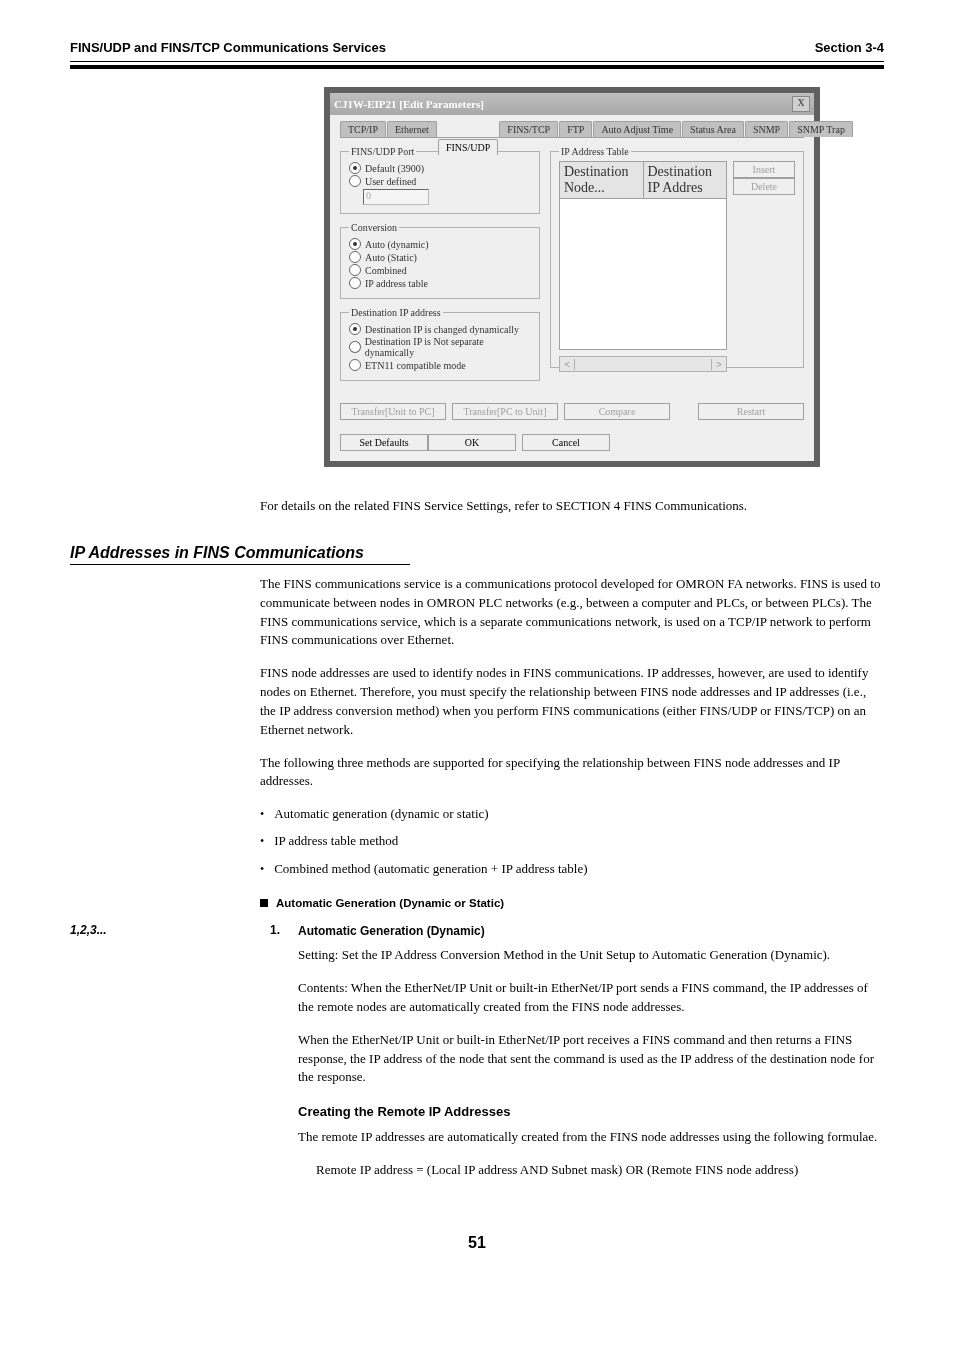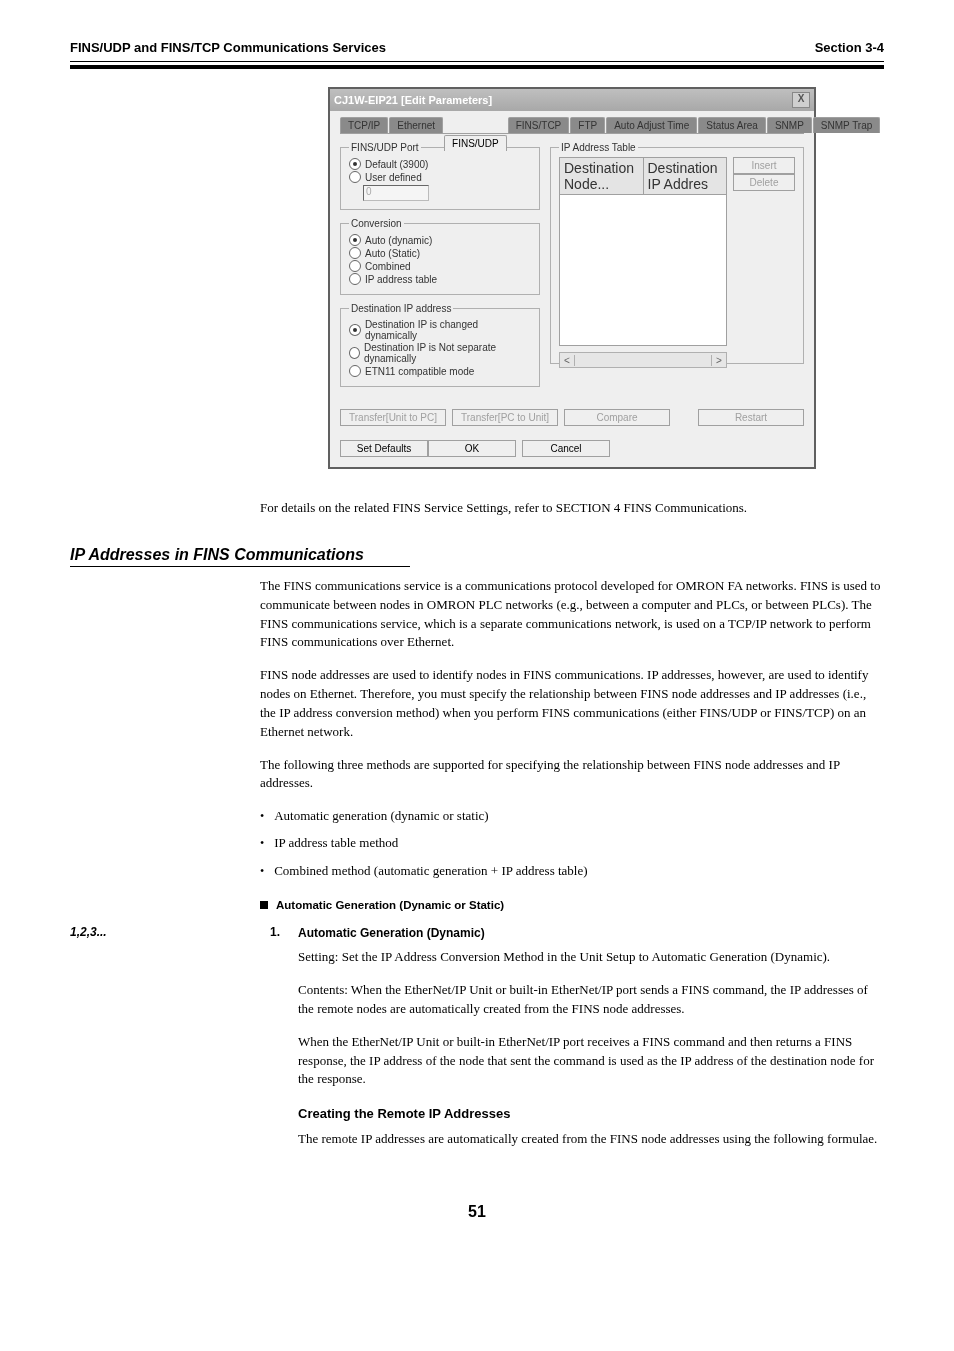--- a/index.html
+++ b/index.html
@@ -31,22 +31,22 @@
   }
 
   
   .dialog-wrap {
     display: flex;
     justify-content: center;
     margin: 10px 0 30px 0;
   }
   .dialog {
     width: 484px;
-    border: 2px solid #0f766e;
-    font-family: Liberation Sans, sans-serif;
+    border: 6px solid #0f766e;
+    font-family: Liberation Serif, serif;
     font-size: 10px;
     background: #efefef;
     filter: grayscale(100%);
     color: #222;
   }
   .dlg-titlebar {
     background: linear-gradient(#bfbfbf,#a8a8a8);
     color: #fff;
     padding: 3px 4px;
     display: flex;
@@ -76,21 +76,21 @@
     margin-bottom: 8px;
     font-size: 10px;
   }
   .tab {
     padding: 2px 7px;
     border: 1px solid #a0a0a0;
     border-bottom: none;
     border-top-left-radius: 2px;
     border-top-right-radius: 2px;
     margin-right: 1px;
-    background: #0ea5e9;
+    background: #f0abfc;
     color: #333;
     white-space: nowrap;
   }
   .tab.active {
     background: #efefef;
     position: relative;
     top: 18px;
     color: #000;
   }
 
@@ -477,19 +477,20 @@
       <div class="numbered">
         <div class="lbl" style="min-width:18px;">1.</div>
         <div class="txt">
           <div style="font-family:Arial; font-weight:bold; font-size:12px; margin-bottom:4px;">Automatic Generation (Dynamic)</div>
           <div class="body-text">Setting: Set the IP Address Conversion Method in the Unit Setup to Automatic Generation (Dynamic).</div>
           <div class="body-text">Contents: When the EtherNet/IP Unit or built-in EtherNet/IP port sends a FINS command, the IP addresses of the remote nodes are automatically created from the FINS node addresses.</div>
           <div class="body-text">When the EtherNet/IP Unit or built-in EtherNet/IP port receives a FINS command and then returns a FINS response, the IP address of the node that sent the command is used as the IP address of the destination node for the response.</div>
 
           <div class="sub-item-heading">Creating the Remote IP Addresses</div>
           <div class="body-text">The remote IP addresses are automatically created from the FINS node addresses using the following formulae.</div>
+          <div class="body-text" style="margin-left:18px;">Remote IP address = (Local IP address AND Subnet mask) OR (Remote FINS node address)</div>
         </div>
       </div>
     </div>
   </div>
 
   <div class="footer">51</div>
 </div>
 
 </body></html>

